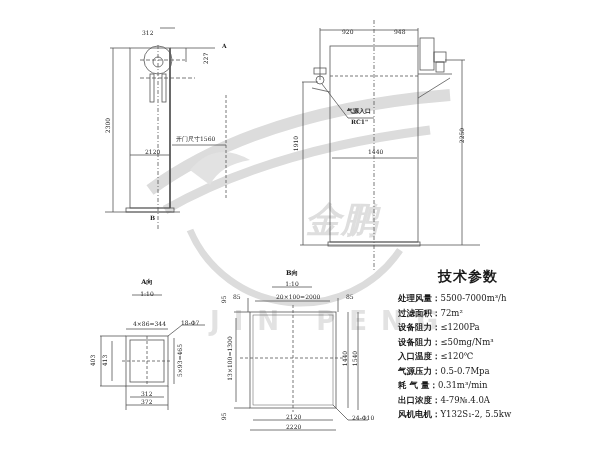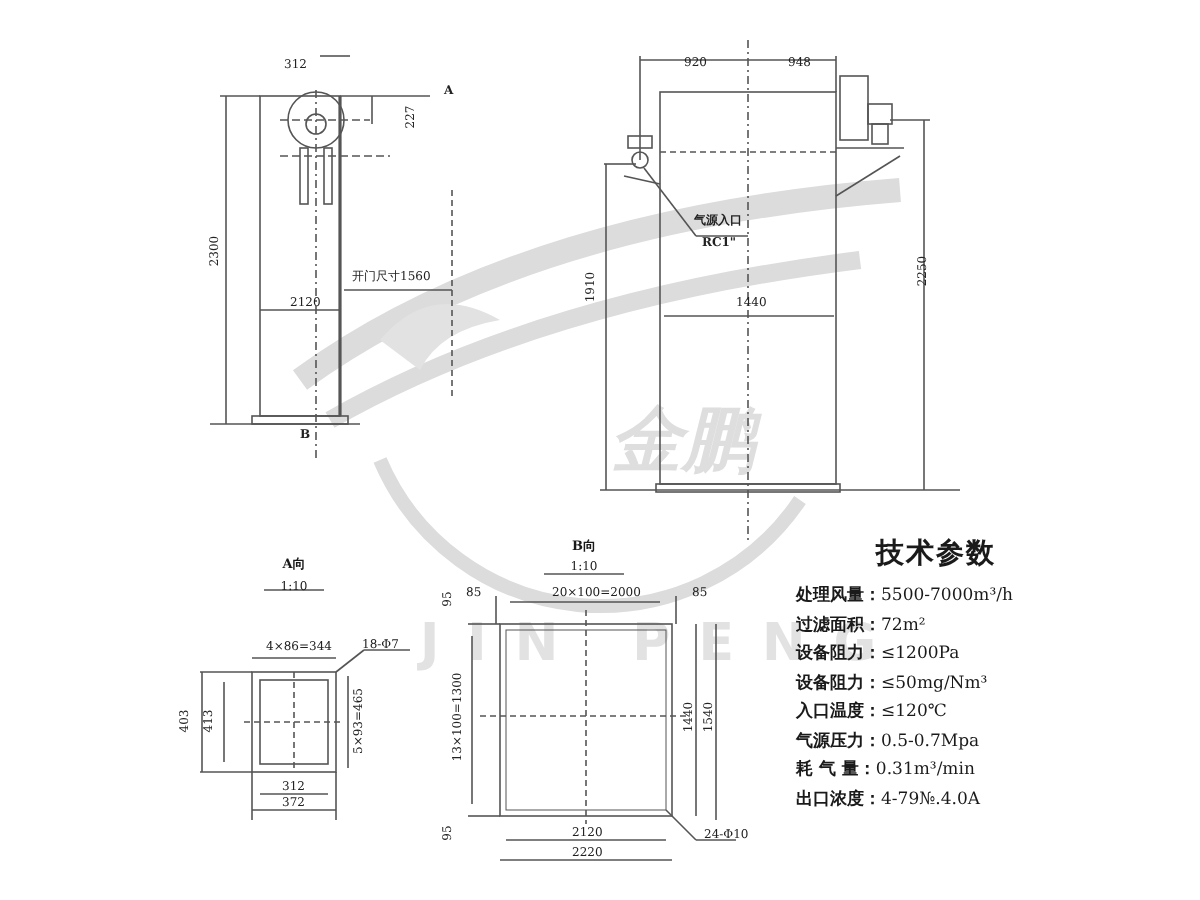--- a/index.html
+++ b/index.html
@@ -157,13 +157,14 @@
 <div class="params">
   <div class="ptitle">技术参数</div>
   <div class="row"><span class="k">处理风量：</span><span>5500-7000m³/h</span></div>
   <div class="row"><span class="k">过滤面积：</span><span>72m²</span></div>
   <div class="row"><span class="k">设备阻力：</span><span>≤1200Pa</span></div>
   <div class="row"><span class="k">设备阻力：</span><span>≤50mg/Nm³</span></div>
   <div class="row"><span class="k">入口温度：</span><span>≤120℃</span></div>
   <div class="row"><span class="k">气源压力：</span><span>0.5-0.7Mpa</span></div>
   <div class="row"><span class="k">耗 气 量：</span><span>0.31m³/min</span></div>
   <div class="row"><span class="k">出口浓度：</span><span>4-79№.4.0A</span></div>
+  <div class="row"><span class="k">风机电机：</span><span>Y132S₁-2, 5.5kw</span></div>
 </div>
 
 </body></html>

